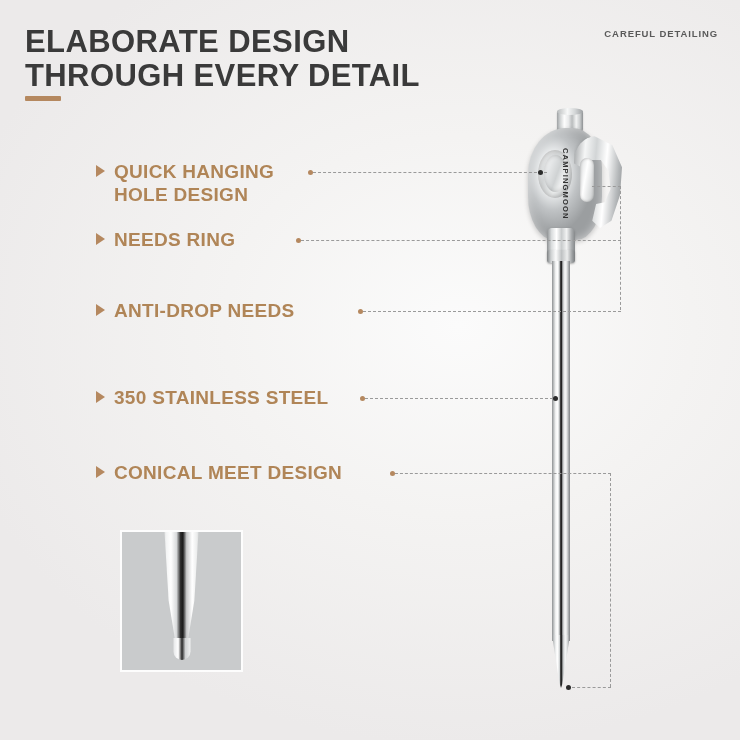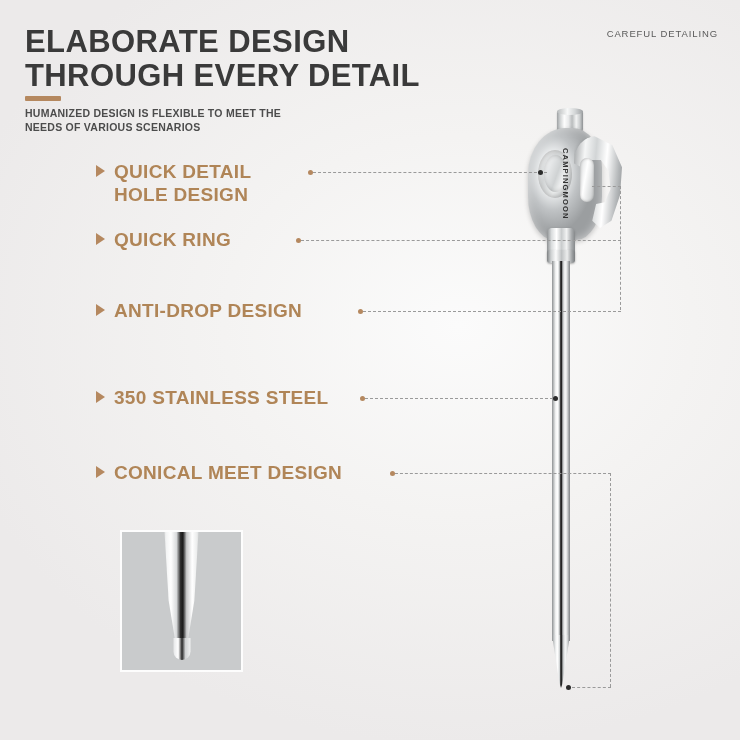--- a/index.html
+++ b/index.html
@@ -39,21 +39,21 @@
     font-weight:600;
     letter-spacing:0.25px;
     line-height:14px;
     white-space:pre-line;
   }
   #corner-note{
     position:absolute;right:22px;top:26px;
     text-align:right;
     color:#5a5a5a;
     font-size:9.5px;
-    font-weight:400;
+    font-weight:700;
     letter-spacing:0.9px;
     line-height:15px;
   }
 
   
   .feature{
     position:absolute;
     display:flex;
     align-items:flex-start;
     color:#b5885f;
@@ -241,22 +241,20 @@
   }
 </style>
 </head>
 <body>
 
 <div id="stage">
 
   <div id="title">ELABORATE DESIGN
 THROUGH EVERY DETAIL</div>
   <div id="accent-bar"></div>
-  <div id="subtitle">HUMANIZED DESIGN IS FLEXIBLE TO MEET THE
-NEEDS OF VARIOUS SCENARIOS</div>
   <div id="corner-note">CAREFUL
 DETAILING</div>
 
   <div id="product">
     <div id="product-shadow"></div>
     <div id="cap"></div>
     <div id="cap-top"></div>
 
     <div id="head">
       <div id="head-blob"></div>
@@ -290,32 +288,32 @@
   <div class="dot-end" style="left:553px;top:396px;"></div>
 
   <div class="dot-start" style="left:390px;top:471px;"></div>
   <div class="lead-h" style="left:395px;top:473px;width:216px;"></div>
   <div class="lead-v" style="left:610px;top:473px;height:214px;"></div>
   <div class="lead-h" style="left:572px;top:687px;width:39px;"></div>
   <div class="dot-end" style="left:566px;top:685px;"></div>
 
   <div class="feature" style="left:96px;top:160px;">
     <div class="tri"></div>
-    <div class="feature-label">QUICK DETAIL
+    <div class="feature-label">QUICK HANGING
 HOLE DESIGN</div>
   </div>
 
   <div class="feature" style="left:96px;top:228px;">
     <div class="tri"></div>
-    <div class="feature-label">QUICK RING</div>
+    <div class="feature-label">NEEDS RING</div>
   </div>
 
   <div class="feature" style="left:96px;top:299px;">
     <div class="tri"></div>
-    <div class="feature-label">ANTI-DROP DESIGN</div>
+    <div class="feature-label">ANTI-DROP NEEDS</div>
   </div>
 
   <div class="feature" style="left:96px;top:386px;">
     <div class="tri"></div>
     <div class="feature-label">350 STAINLESS STEEL</div>
   </div>
 
   <div class="feature" style="left:96px;top:461px;">
     <div class="tri"></div>
     <div class="feature-label">CONICAL MEET DESIGN</div>

